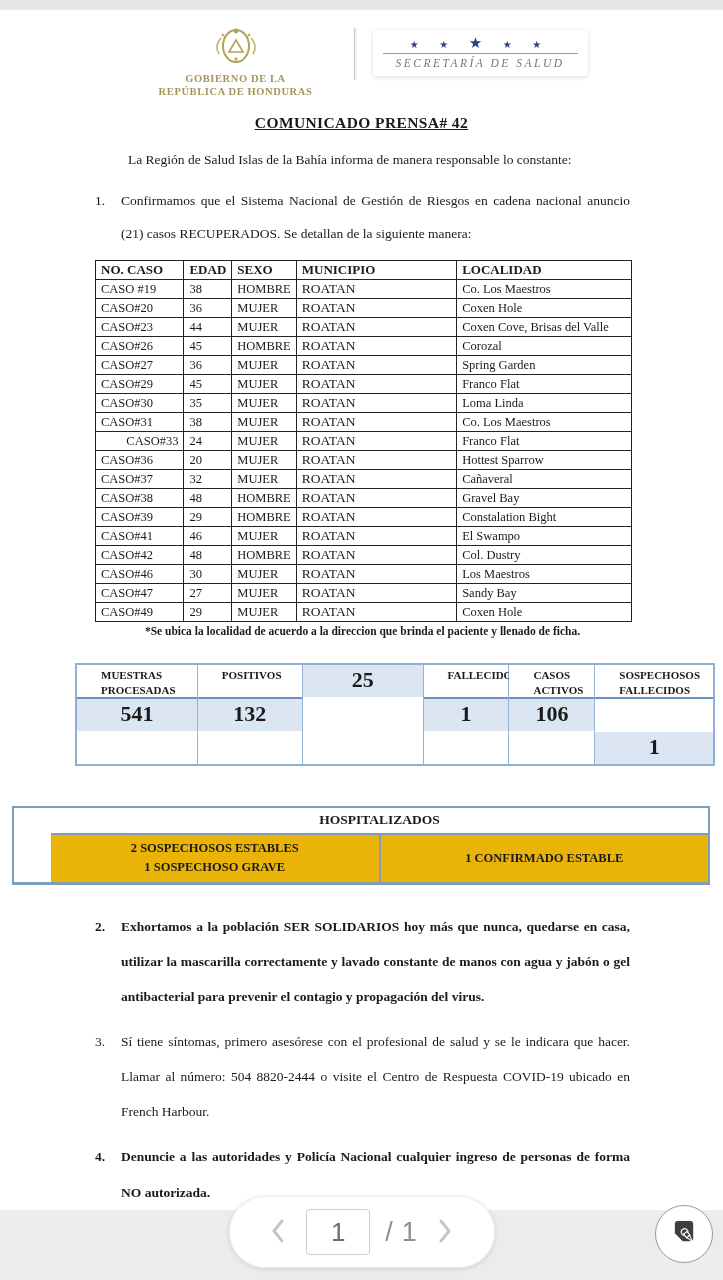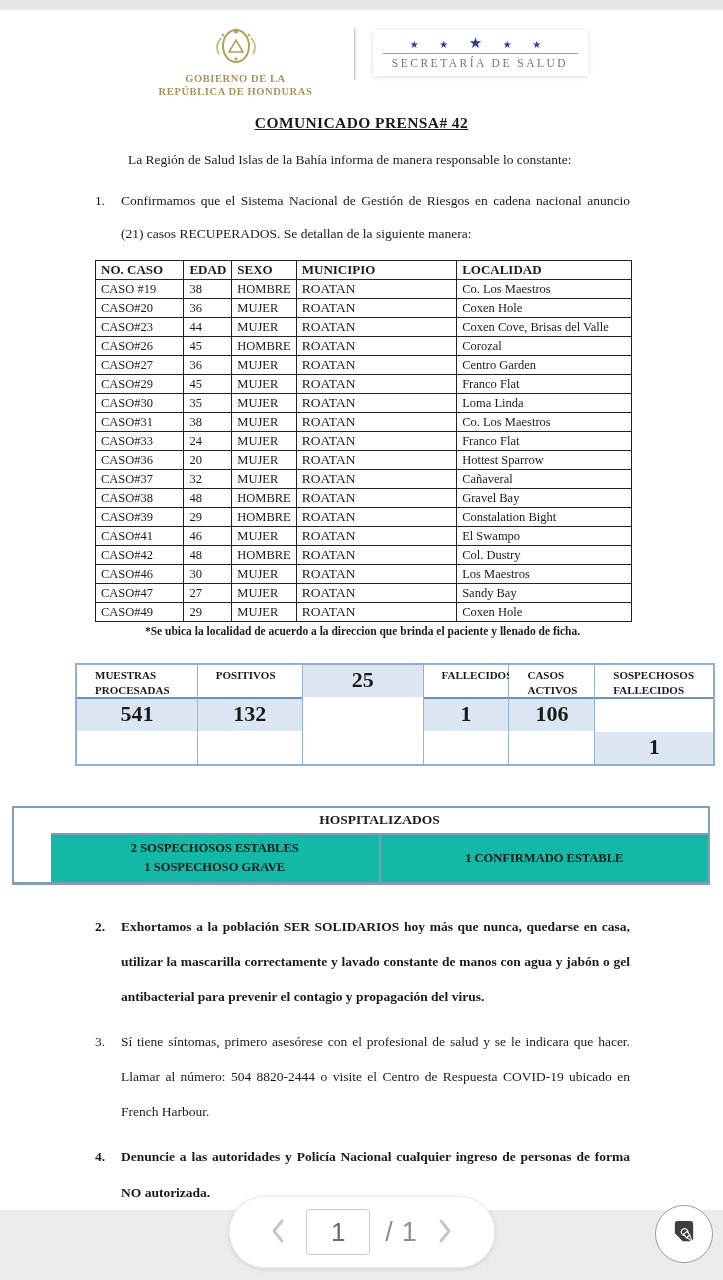--- a/index.html
+++ b/index.html
@@ -10,21 +10,21 @@
 
   
   .doc-header { display:flex; justify-content:center; align-items:flex-start; gap:18px; margin-top:14px; }
   .gov-logo { display:flex; flex-direction:column; align-items:center; width:200px; padding-top:2px; }
   .gov-logo-text { text-align:center; color:#a6945b; font-weight:bold; font-size:10.5px; letter-spacing:.6px; line-height:1.25; }
   .header-divider { width:1px; height:52px; background:#c9c9c9; box-shadow:1px 0 2px rgba(0,0,0,.15); margin-top:4px; }
   .salud-logo { width:215px; padding:6px 8px 7px; box-shadow:0 1px 5px rgba(0,0,0,.14); border-radius:2px; margin-top:6px; }
   .stars { text-align:center; color:#2b3f8c; line-height:1; letter-spacing:9px; font-size:10px; }
   .stars .big { font-size:15px; }
   .salud-line { border-top:1px solid #8d9ab8; margin:2px 2px 3px; }
-  .salud-name { text-align:center; color:#6e7781; font-size:11.5px; letter-spacing:2.5px; font-family:"Liberation Serif", serif; }
+  .salud-name { text-align:center; color:#6e7781; font-size:11.5px; letter-spacing:2.5px; font-family:"Liberation Serif", serif;font-style:italic; }
 
   .doc-title { text-align:center; margin-top:16px; font-size:15.5px; font-weight:bold; text-decoration:underline; letter-spacing:.4px; }
 
   .content { padding:0 93px 0 95px; }
   .intro { margin-top:20px; padding-left:33px; font-size:13.5px; }
 
   .num-item { display:flex; margin-top:16px; font-size:13.5px; }
   .num-item .num { width:26px; flex-shrink:0; }
   .num-item .itext { flex:1; text-align:justify; }
   .lh-wide .itext, .lh-wide .num { line-height:2.45; }
@@ -34,27 +34,27 @@
   table.cases { border-collapse:collapse; margin-top:10px; width:537px; }
   table.cases th, table.cases td { border:1px solid #222; font-size:12.5px; padding:1px 5px; text-align:left; vertical-align:middle; height:17px; }
   table.cases th { font-weight:bold; font-size:13px; }
   table.cases td.muni { font-size:13.5px; }
   .footnote { text-align:center; font-weight:bold; font-size:11.5px; margin-top:3px; }
 
   
   .stats { display:flex; width:640px; margin-left:-20px; margin-top:26px; border:2px solid #8fafd4; }
   .stat-col { border-right:1.5px solid #95b3d7; display:flex; flex-direction:column; }
   .stat-col:last-child { border-right:none; }
-  .stat-label { background:#fff; font-weight:bold; font-size:11px; line-height:1.35; padding:3px 4px 4px 18px; height:34px; border-bottom:2.5px solid #6d92c0; }
+  .stat-label { background:#fff; font-weight:bold; font-size:11px; line-height:1.35; padding:3px 4px 4px 24px; height:34px; border-bottom:2.5px solid #6d92c0; }
   .stat-value { background:#dce6f2; font-weight:bold; font-size:22px; text-align:center; padding:2px 0 4px; }
 
   
   .hosp { width:698px; margin-left:-83px; margin-top:40px; border:2px solid #7f9db9; border-bottom-width:3.5px;padding-left:37px; }
   .hosp-title { background:#fff; text-align:center; font-weight:bold; font-size:13.5px; padding:4px 0 5px; border-bottom:2px solid #7f9db9; }
-  .hosp-body { display:flex; background:#14b8a6; }
+  .hosp-body { display:flex; background:#eab308; }
   .hosp-cell { flex:1; text-align:center; font-weight:bold; font-size:12.5px; padding:4px 6px 5px; display:flex; flex-direction:column; justify-content:center; line-height:1.5; }
   .hosp-cell.left { border-right:2px solid #7f9db9; }
 
   .items-block { margin-top:24px; }
   .items-block .num-item { margin-top:10px; }
   .items-block .num { line-height:2.6; }
   .items-block .itext { line-height:2.6; }
 
   .dateline { text-align:center; font-size:13.5px; margin-top:10px; padding-left:20px; }
 
@@ -152,21 +152,21 @@
             <td style="width: 46px;">45</td>
             <td style="width: 56px;">HOMBRE</td>
             <td class="muni" style="width: 165px;">ROATAN</td>
             <td style="width: 180px;">Corozal</td>
           </tr>
           <tr>
             <td style="width: 90px;">CASO#27</td>
             <td style="width: 46px;">36</td>
             <td style="width: 56px;">MUJER</td>
             <td class="muni" style="width: 165px;">ROATAN</td>
-            <td style="width: 180px;">Centro Garden</td>
+            <td style="width: 180px;">Spring Garden</td>
           </tr>
           <tr>
             <td style="width: 90px;">CASO#29</td>
             <td style="width: 46px;">45</td>
             <td style="width: 56px;">MUJER</td>
             <td class="muni" style="width: 165px;">ROATAN</td>
             <td style="width: 180px;">Franco Flat</td>
           </tr>
           <tr>
             <td style="width: 90px;">CASO#30</td>
@@ -176,21 +176,21 @@
             <td style="width: 180px;">Loma Linda</td>
           </tr>
           <tr>
             <td style="width: 90px;">CASO#31</td>
             <td style="width: 46px;">38</td>
             <td style="width: 56px;">MUJER</td>
             <td class="muni" style="width: 165px;">ROATAN</td>
             <td style="width: 180px;">Co. Los Maestros</td>
           </tr>
           <tr>
-            <td style="width: 90px;">CASO#33</td>
+            <td style="width: 90px; text-align: right;">CASO#33</td>
             <td style="width: 46px;">24</td>
             <td style="width: 56px;">MUJER</td>
             <td class="muni" style="width: 165px;">ROATAN</td>
             <td style="width: 180px;">Franco Flat</td>
           </tr>
           <tr>
             <td style="width: 90px;">CASO#36</td>
             <td style="width: 46px;">20</td>
             <td style="width: 56px;">MUJER</td>
             <td class="muni" style="width: 165px;">ROATAN</td>

